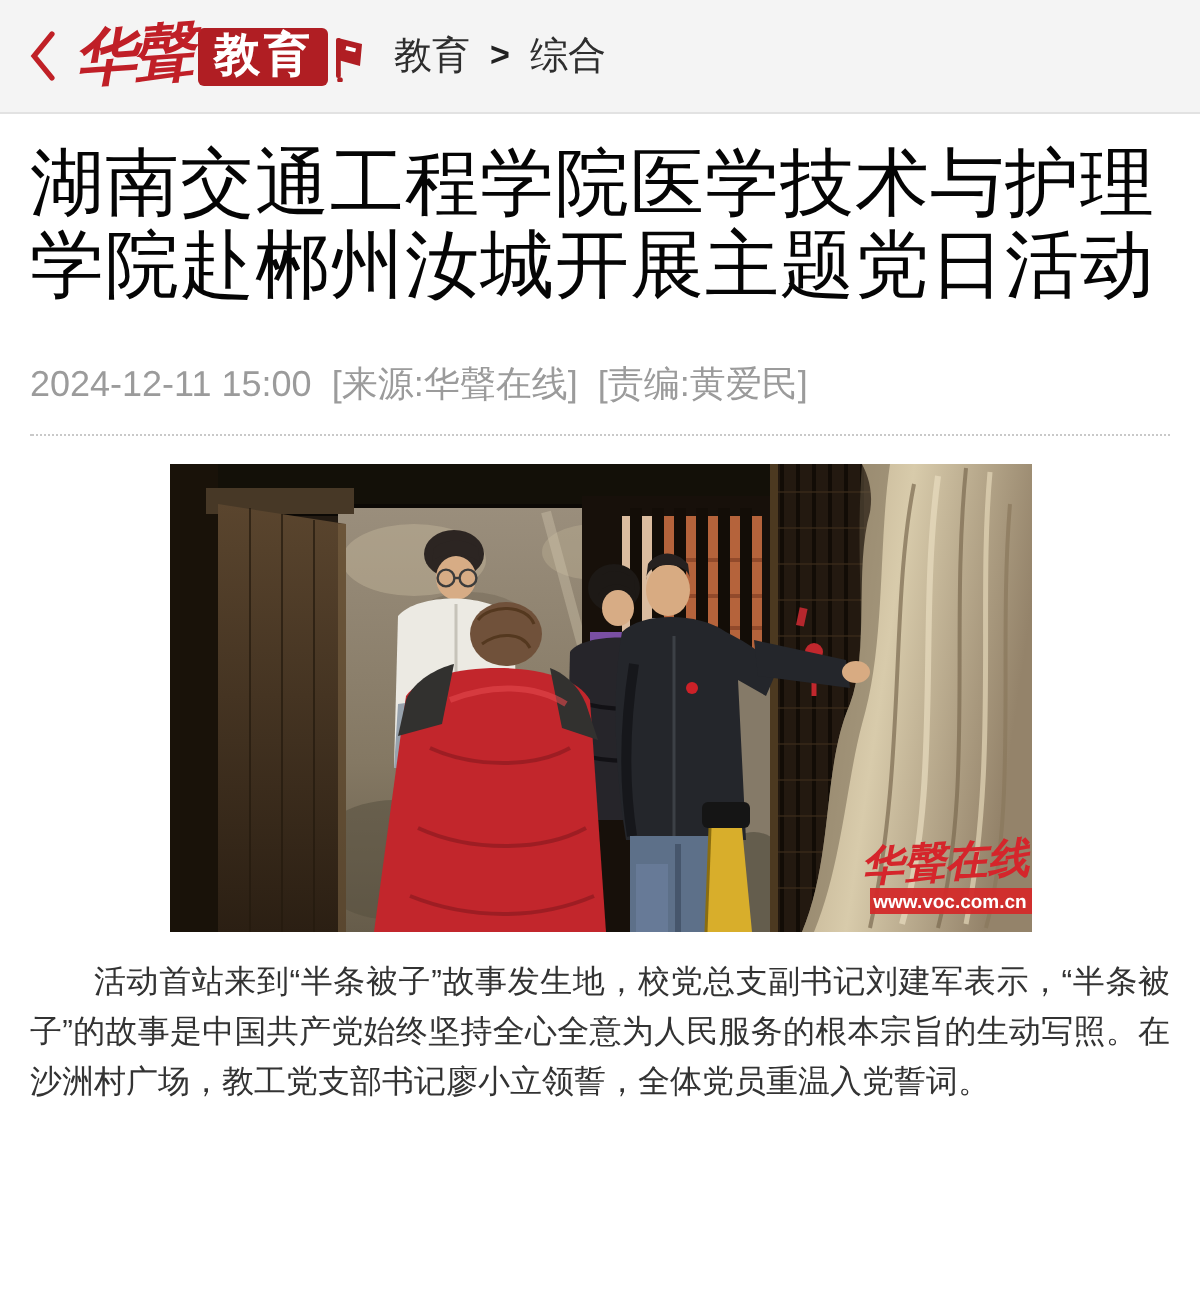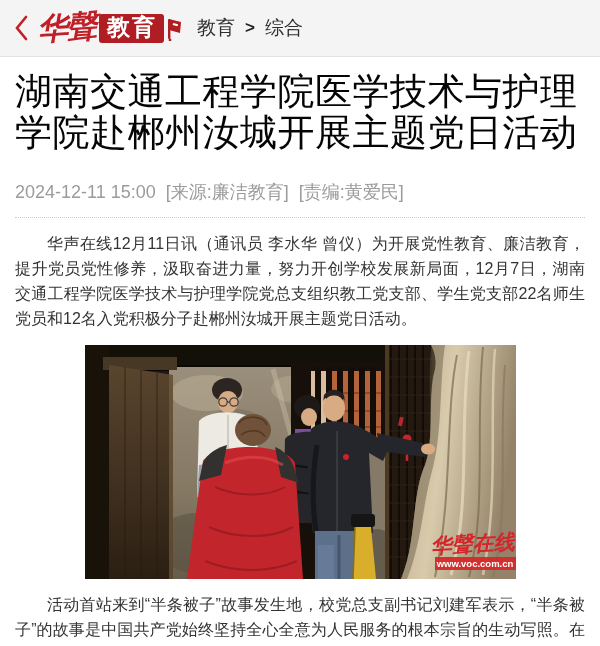--- a/index.html
+++ b/index.html
@@ -111,25 +111,24 @@
     <span class="sep">&gt;</span>
     <span class="crumb">综合</span>
   </span>
 </div>
 
 <div class="main">
   <h1 class="article-title">湖南交通工程学院医学技术与护理学院赴郴州汝城开展主题党日活动</h1>
 
   <div class="meta-line">
     <span>2024-12-11 15:00</span>
-    <span>[来源:廉洁教育]</span>
+    <span>[来源:华聲在线]</span>
     <span>[责编:黄爱民]</span>
   </div>
 
-  <p class="para">华声在线12月11日讯（通讯员 李水华 曾仪）为开展党性教育、廉洁教育，提升党员党性修养，汲取奋进力量，努力开创学校发展新局面，12月7日，湖南交通工程学院医学技术与护理学院党总支组织教工党支部、学生党支部22名师生党员和12名入党积极分子赴郴州汝城开展主题党日活动。</p>
 
   <div class="figure-wrap">
     <svg width="431" height="234" viewBox="0 0 431 234">
       <defs>
         <linearGradient id="doorGrad" x1="0" y1="0" x2="0" y2="1">
           <stop offset="0" stop-color="#5a452e"></stop>
             <stop offset="1" stop-color="#2b1f13"></stop>
         </linearGradient>
         <linearGradient id="wallGrad" x1="0" y1="0" x2="0" y2="1">
           <stop offset="0" stop-color="#9a8e7c"></stop>

